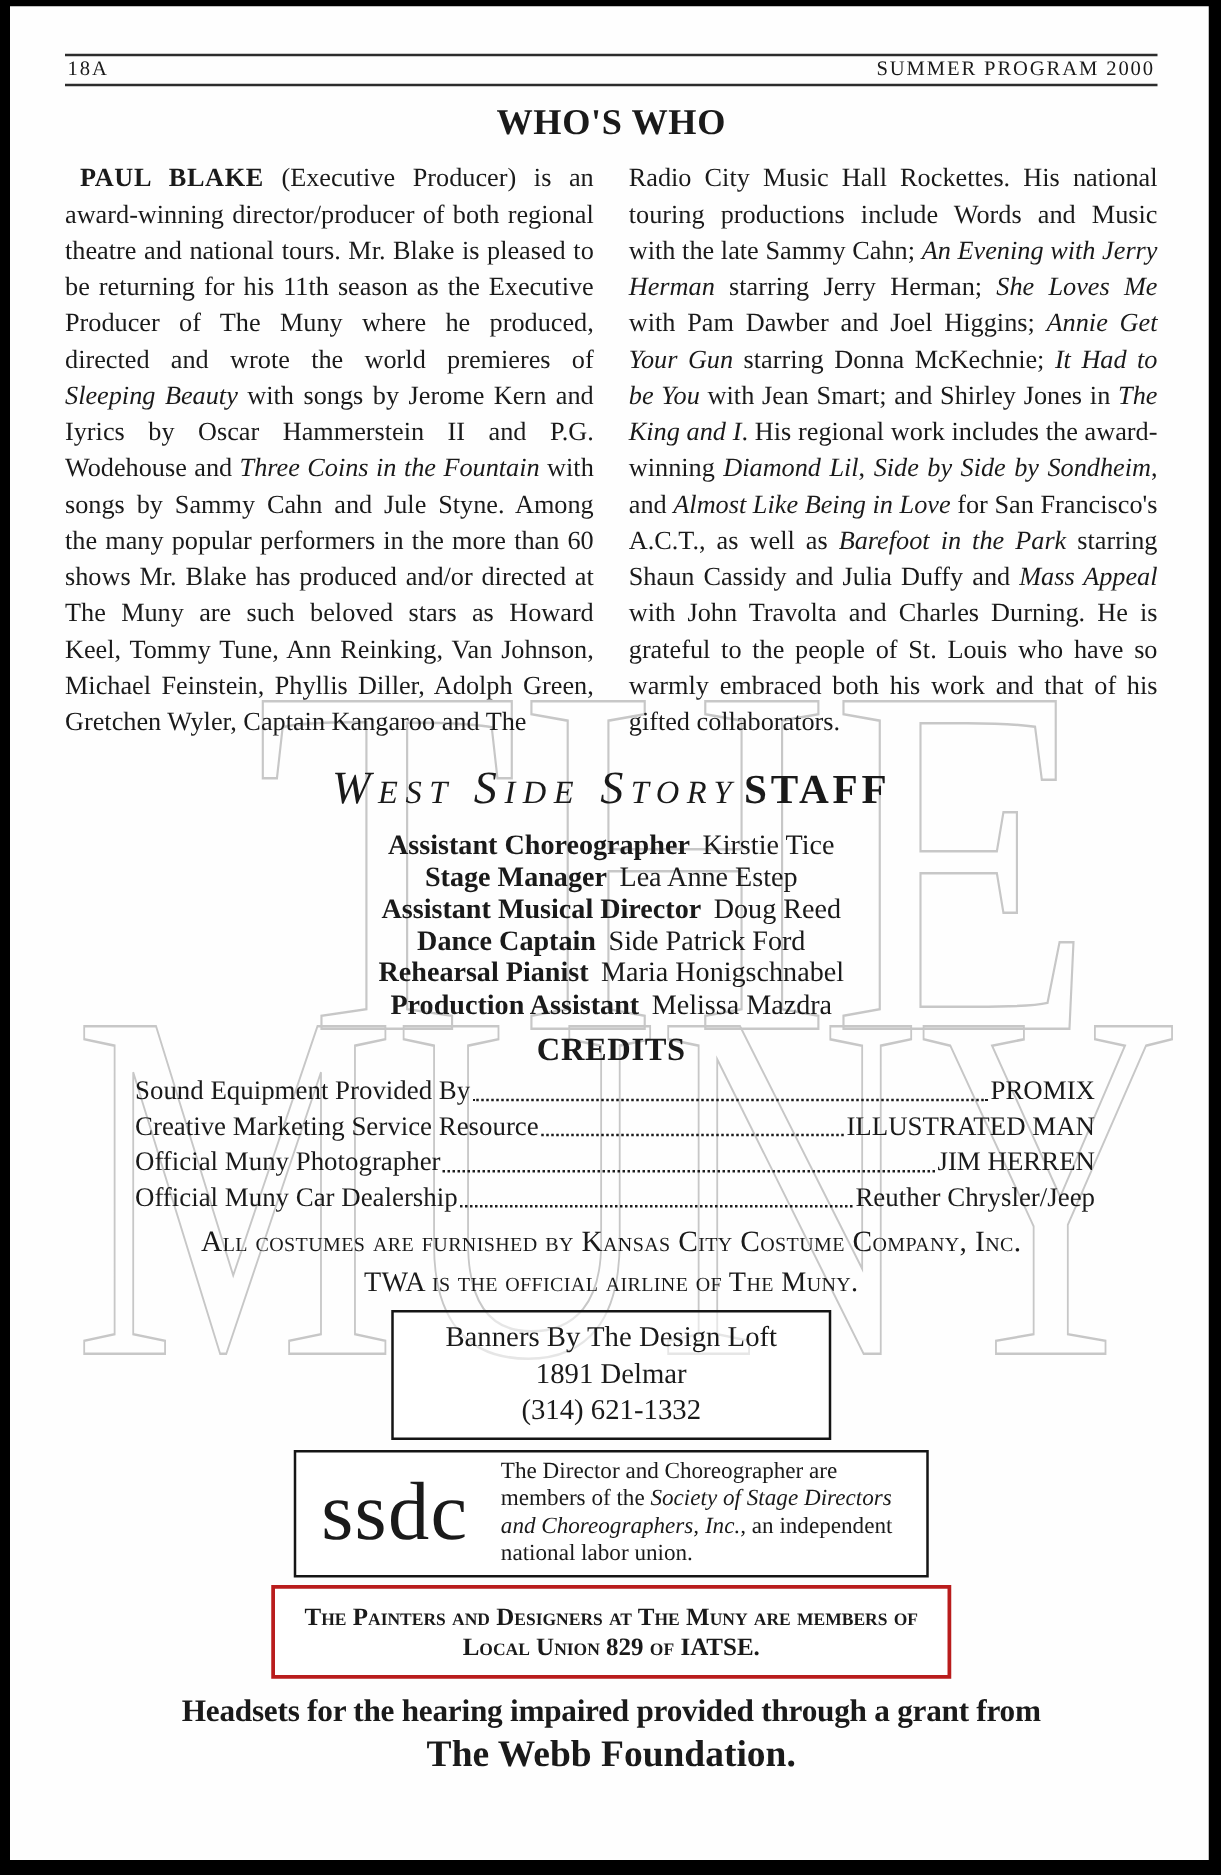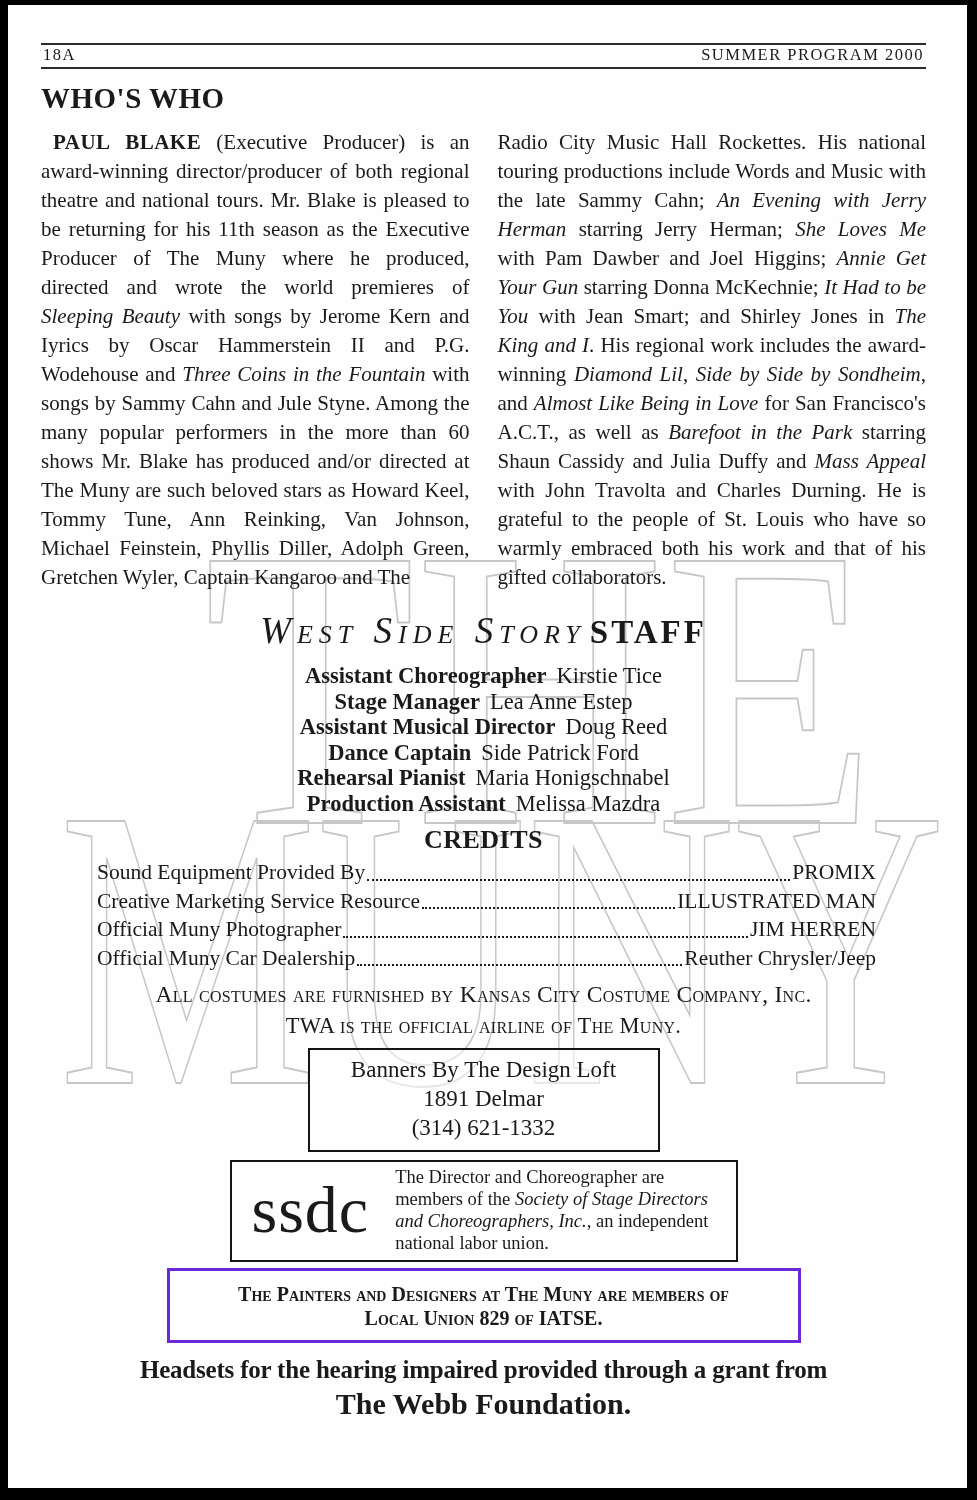--- a/index.html
+++ b/index.html
@@ -11,34 +11,34 @@
     background: #fefefe; overflow: hidden;
   }
 
   
   .watermark-svg { position: absolute; left: 0; top: 0; width: 100%; height: 100%; z-index: 0; pointer-events: none; }
   .watermark-svg text {
     font-family: "Liberation Serif", "DejaVu Serif", serif;
     fill: none; stroke: #c7c7c7; stroke-width: 2px;
   }
 
-  .content { position: relative; z-index: 1; padding: 0 41px 0 33px; }
+  .content { position: relative; z-index: 1; padding: 0 41px 0 44px; }
 
   
   .page-header {
     margin-top: 38px;
     border-top: 2px solid #2c2c2c;
     border-bottom: 2px solid #2c2c2c;
     display: flex; justify-content: space-between; align-items: baseline;
     padding: 0px 2px 2px 2px;
     font-size: 16.5px; letter-spacing: 1.5px;
   }
 
   .page-title {
-    font-weight: bold; font-size: 29px; letter-spacing: 0.5px;
+    text-align: center; font-weight: bold; font-size: 29px; letter-spacing: 0.5px;
     margin-top: 13px;
   }
 
   
   .columns { display: flex; gap: 28px; margin-top: 13px; }
   .col {
     flex: 1; text-align: justify; text-justify: inter-word;
     font-size: 21px; line-height: 29px;
   }
   .seg-bold { font-weight: bold; letter-spacing: 0.5px; margin-left: 12px; }
@@ -71,21 +71,21 @@
     background: rgba(255,255,255,0.55);
   }
   .ssdc-box {
     width: 508px; margin: 8px auto 0; border: 2.5px solid #151515;
     display: flex; align-items: center; padding: 4px 16px 6px 20px;
     background: rgba(255,255,255,0.55);
   }
   .ssdc-logo { font-size: 66px; line-height: 56px; letter-spacing: 1px; }
   .ssdc-text { margin-left: 26px; font-size: 18.5px; line-height: 22px; text-align: left; }
   .iatse-box {
-    width: 634px; margin: 6px auto 0; border: 3px solid #6d28d9;
+    width: 544px; margin: 6px auto 0; border: 3px solid #b91c1c;
     text-align: center; font-variant: small-caps; font-weight: bold;
     font-size: 20px; line-height: 24px; padding: 11px 6px 10px;
     background: rgba(255,255,255,0.55);
   }
 
   
   .footer-grant { text-align: center; font-weight: bold; font-size: 25px; margin-top: 13px; letter-spacing: -0.2px; }
   .footer-foundation { text-align: center; font-weight: bold; font-size: 30px; margin-top: 3px; }
 </style>
 </head>

